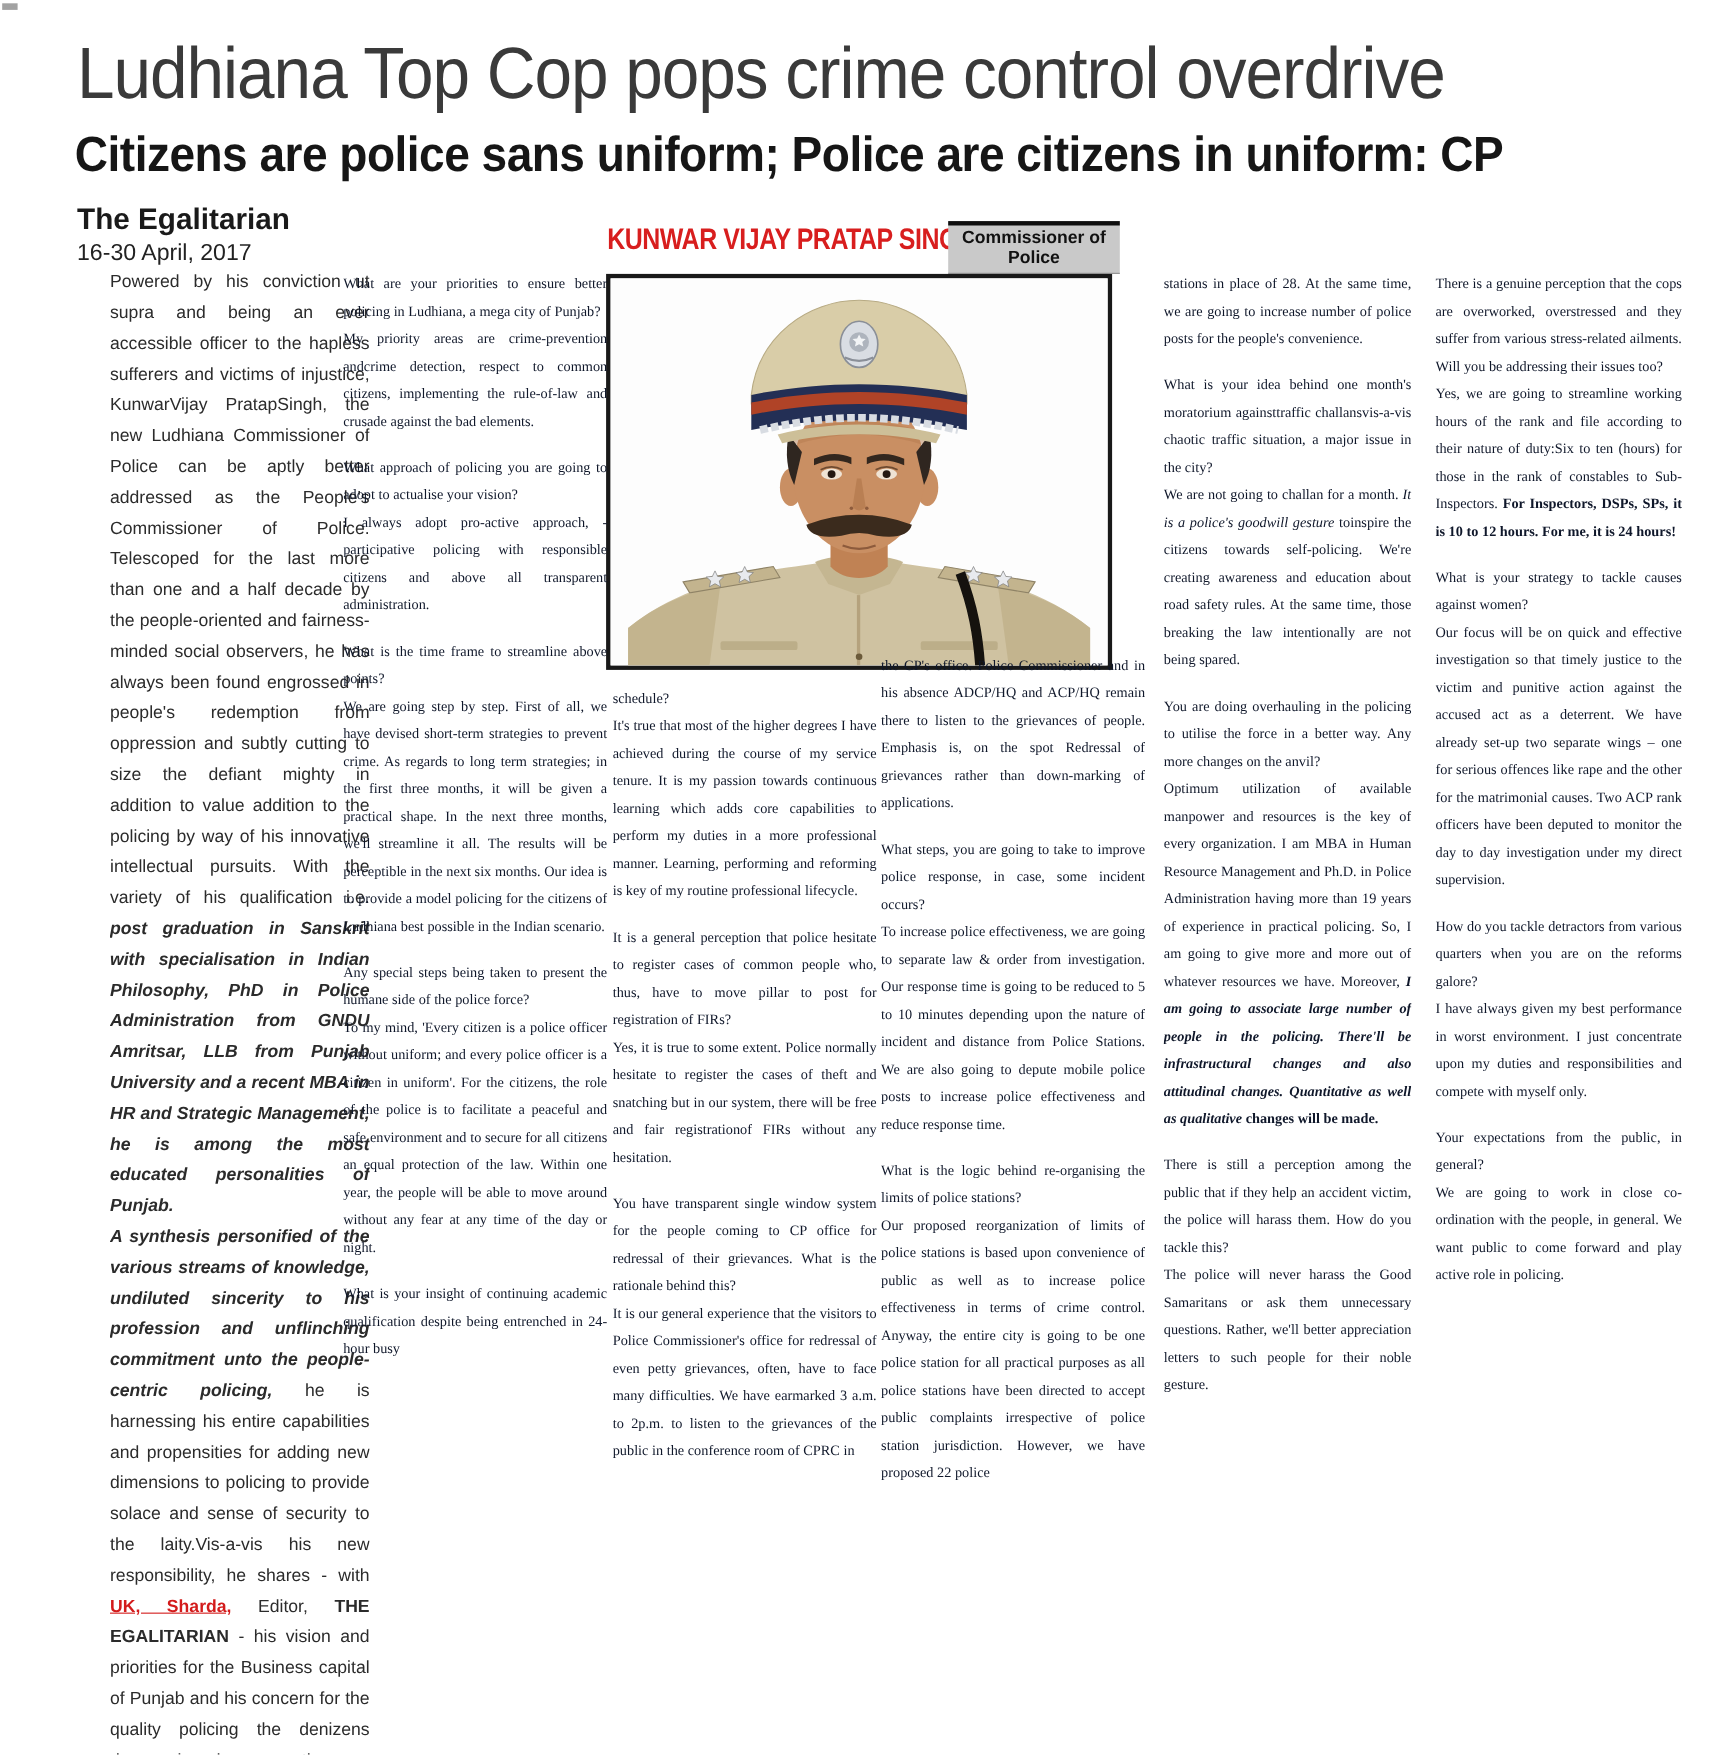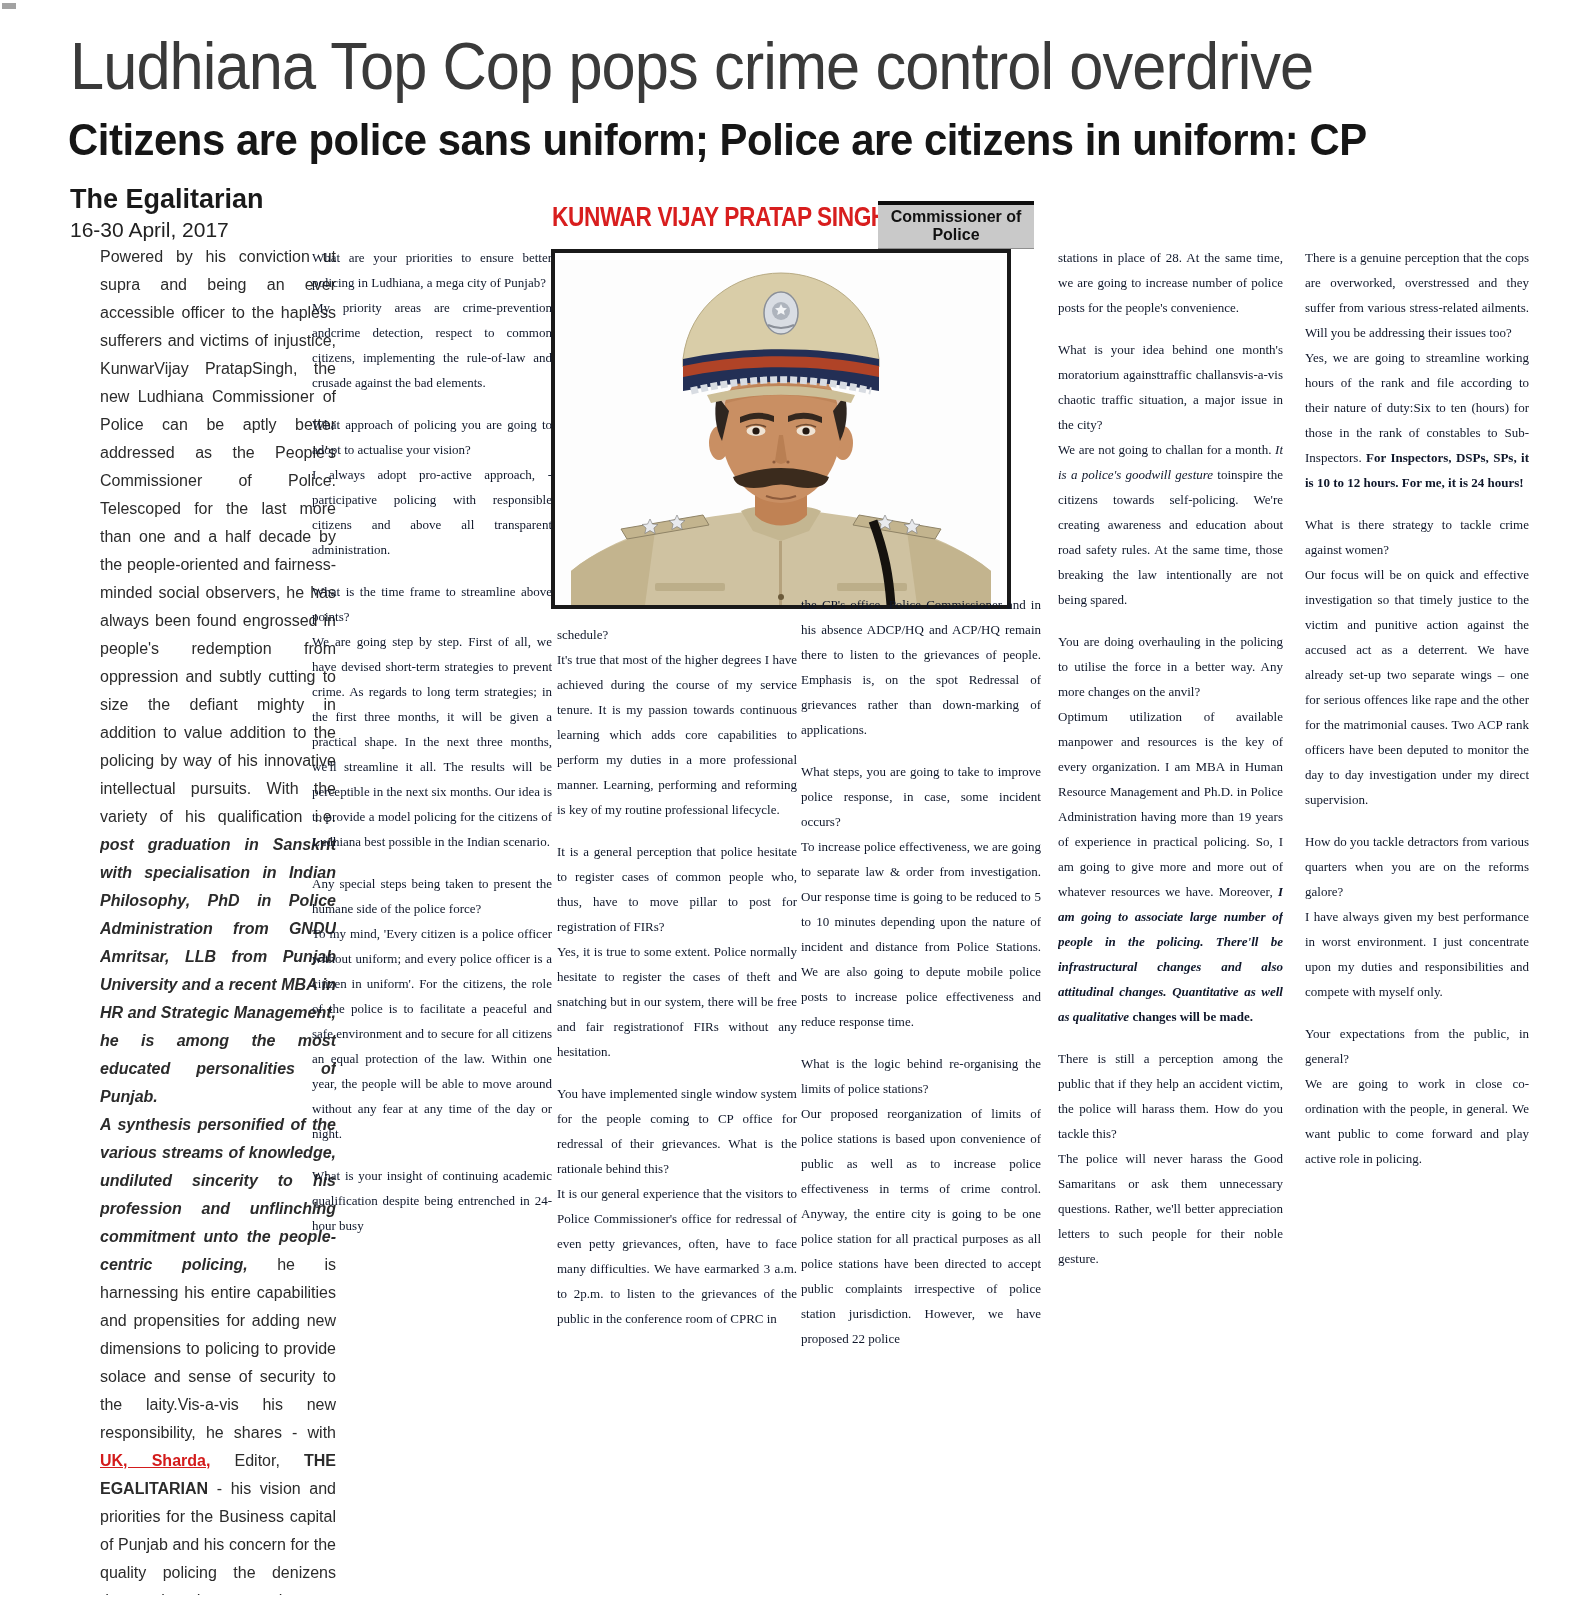--- a/index.html
+++ b/index.html
@@ -9,21 +9,21 @@
   .headline{position:absolute;left:70px;top:28px;font-size:66px;color:#3a3a3a;
             letter-spacing:-1px;white-space:nowrap;transform:scaleX(0.93);transform-origin:left top;}
   .subhead{position:absolute;left:68px;top:114px;font-size:45px;font-weight:bold;color:#161616;
            letter-spacing:-0.5px;white-space:nowrap;transform:scaleX(0.93);transform-origin:left top;}
   .pub{position:absolute;left:70px;top:184px;font-size:27px;font-weight:bold;color:#1a1a1a;}
   .date{position:absolute;left:70px;top:218px;font-size:21px;color:#222;}
   .cap-name{position:absolute;left:552px;top:202px;font-size:27px;font-weight:bold;color:#d81e1e;
             letter-spacing:-0.5px;white-space:nowrap;transform:scaleX(0.84);transform-origin:left top;}
   .cap-role{position:absolute;left:862px;top:201px;width:140px;background:#c9c9c9;
             border-top:4px solid #0e0e0e;border-bottom:1px solid #8f8f8f;
-            padding:3px 8px 4px;font-size:16px;font-weight:bold;color:#111;text-align:center;margin-left:16px;}
+            padding:3px 8px 4px;font-size:16px;font-weight:bold;color:#111;text-align:center;}
   .photo-frame{position:absolute;left:551px;top:249px;width:460px;height:360px;
                border:4px solid #191919;background:#fdfdfd;box-sizing:border-box;}
   .photo-frame svg{display:block;width:100%;height:100%;}
   .col{position:absolute;text-align:justify;overflow:hidden;}
   .col-sans{font-size:16px;line-height:28px;color:#2b2b2b;font-family:"Liberation Sans",sans-serif;}
   .col-serif{font-size:13px;line-height:25px;color:#0f172a;font-family:"Liberation Serif",serif;}
   #col0{left:68px;top:243px;width:236px;height:1352px;margin-left:32px;}
   #col1{left:312px;top:245px;width:240px;height:1350px;}
   #col2{left:557px;top:622px;width:240px;height:975px;}
   #col3{left:801px;top:592px;width:240px;height:968px;}
@@ -129,21 +129,21 @@
       <p class="blk a"><span class="s-r">We are going step by step. First of all, we have devised short-term strategies to prevent crime. As regards to long term strategies; in the first three months, it will be given a practical shape. In the next three months, we'll streamline it all. The results will be perceptible in the next six months. Our idea is to provide a model policing for the citizens of Ludhiana best possible in the Indian scenario.</span></p>
       <p class="blk q"><span class="s-r">Any special steps being taken to present the humane side of the police force?</span></p>
       <p class="blk a"><span class="s-r">To my mind, 'Every citizen is a police officer without uniform; and every police officer is a citizen in uniform'. For the citizens, the role of the police is to facilitate a peaceful and safe environment and to secure for all citizens an equal protection of the law. Within one year, the people will be able to move around without any fear at any time of the day or night.</span></p>
       <p class="blk q"><span class="s-r">What is your insight of continuing academic qualification despite being entrenched in 24-hour busy</span></p>
     </div>
   <div id="col2" class="col col-serif">
       <p class="blk q"><span class="s-r">schedule?</span></p>
       <p class="blk a"><span class="s-r">It's true that most of the higher degrees I have achieved during the course of my service tenure. It is my passion towards continuous learning which adds core capabilities to perform my duties in a more professional manner. Learning, performing and reforming is key of my routine professional lifecycle.</span></p>
       <p class="blk q"><span class="s-r">It is a general perception that police hesitate to register cases of common people who, thus, have to move pillar to post for registration of FIRs?</span></p>
       <p class="blk a"><span class="s-r">Yes, it is true to some extent. Police normally hesitate to register the cases of theft and snatching but in our system, there will be free and fair registrationof FIRs without any hesitation.</span></p>
-      <p class="blk q"><span class="s-r">You have implemented single window system for the people coming to CP office for redressal of their grievances. What is the rationale behind this?</span></p>
+      <p class="blk q"><span class="s-r">You have transparent single window system for the people coming to CP office for redressal of their grievances. What is the rationale behind this?</span></p>
       <p class="blk a"><span class="s-r">It is our general experience that the visitors to Police Commissioner's office for redressal of even petty grievances, often, have to face many difficulties. We have earmarked 3 a.m. to 2p.m. to listen to the grievances of the public in the conference room of CPRC in</span></p>
     </div>
   <div id="col3" class="col col-serif">
       <p class="blk a"><span class="s-r">the CP's office. Police Commissioner and in his absence ADCP/HQ and ACP/HQ remain there to listen to the grievances of people. Emphasis is, on the spot Redressal of grievances rather than down-marking of applications.</span></p>
       <p class="blk q"><span class="s-r">What steps, you are going to take to improve police response, in case, some incident occurs?</span></p>
       <p class="blk a"><span class="s-r">To increase police effectiveness, we are going to separate law &amp; order from investigation. Our response time is going to be reduced to 5 to 10 minutes depending upon the nature of incident and distance from Police Stations. We are also going to depute mobile police posts to increase police effectiveness and reduce response time.</span></p>
       <p class="blk q"><span class="s-r">What is the logic behind re-organising the limits of police stations?</span></p>
       <p class="blk a"><span class="s-r">Our proposed reorganization of limits of police stations is based upon convenience of public as well as to increase police effectiveness in terms of crime control. Anyway, the entire city is going to be one police station for all practical purposes as all police stations have been directed to accept public complaints irrespective of police station jurisdiction. However, we have proposed 22 police</span></p>
     </div>
   <div id="col4" class="col col-serif">
@@ -151,20 +151,20 @@
       <p class="blk q"><span class="s-r">What is your idea behind one month's moratorium againsttraffic challansvis-a-vis chaotic traffic situation, a major issue in the city?</span></p>
       <p class="blk a"><span class="s-r">We are not going to challan for a month. </span><span class="s-i">It is a police's goodwill gesture</span><span class="s-r"> toinspire the citizens towards self-policing. We're creating awareness and education about road safety rules. At the same time, those breaking the law intentionally are not being spared.</span></p>
       <p class="blk q"><span class="s-r">You are doing overhauling in the policing to utilise the force in a better way. Any more changes on the anvil?</span></p>
       <p class="blk a"><span class="s-r">Optimum utilization of available manpower and resources is the key of every organization. I am MBA in Human Resource Management and Ph.D. in Police Administration having more than 19 years of experience in practical policing. So, I am going to give more and more out of whatever resources we have. Moreover, </span><span class="s-bi">I am going to associate large number of people in the policing. There'll be infrastructural changes and also attitudinal changes. Quantitative as well as qualitative</span><span class="s-b"> changes will be made.</span></p>
       <p class="blk q"><span class="s-r">There is still a perception among the public that if they help an accident victim, the police will harass them. How do you tackle this?</span></p>
       <p class="blk a"><span class="s-r">The police will never harass the Good Samaritans or ask them unnecessary questions. Rather, we'll better appreciation letters to such people for their noble gesture.</span></p>
     </div>
   <div id="col5" class="col col-serif">
       <p class="blk q"><span class="s-r">There is a genuine perception that the cops are overworked, overstressed and they suffer from various stress-related ailments. Will you be addressing their issues too?</span></p>
       <p class="blk a"><span class="s-r">Yes, we are going to streamline working hours of the rank and file according to their nature of duty:Six to ten (hours) for those in the rank of constables to Sub-Inspectors. </span><span class="s-b">For Inspectors, DSPs, SPs, it is 10 to 12 hours. For me, it is 24 hours!</span></p>
-      <p class="blk q"><span class="s-r">What is there strategy to tackle crime against women?</span></p>
+      <p class="blk q"><span class="s-r">What is your strategy to tackle causes against women?</span></p>
       <p class="blk a"><span class="s-r">Our focus will be on quick and effective investigation so that timely justice to the victim and punitive action against the accused act as a deterrent. We have already set-up two separate wings – one for serious offences like rape and the other for the matrimonial causes. Two ACP rank officers have been deputed to monitor the day to day investigation under my direct supervision.</span></p>
       <p class="blk q"><span class="s-r">How do you tackle detractors from various quarters when you are on the reforms galore?</span></p>
       <p class="blk a"><span class="s-r">I have always given my best performance in worst environment. I just concentrate upon my duties and responsibilities and compete with myself only.</span></p>
       <p class="blk q"><span class="s-r">Your expectations from the public, in general?</span></p>
       <p class="blk a"><span class="s-r">We are going to work in close co-ordination with the people, in general. We want public to come forward and play active role in policing.</span></p>
     </div>
 </div>
 
 </body></html>

